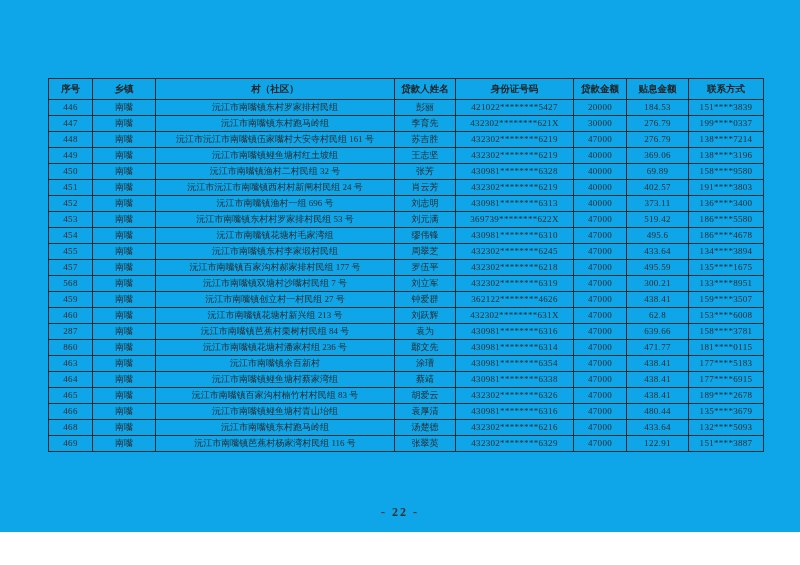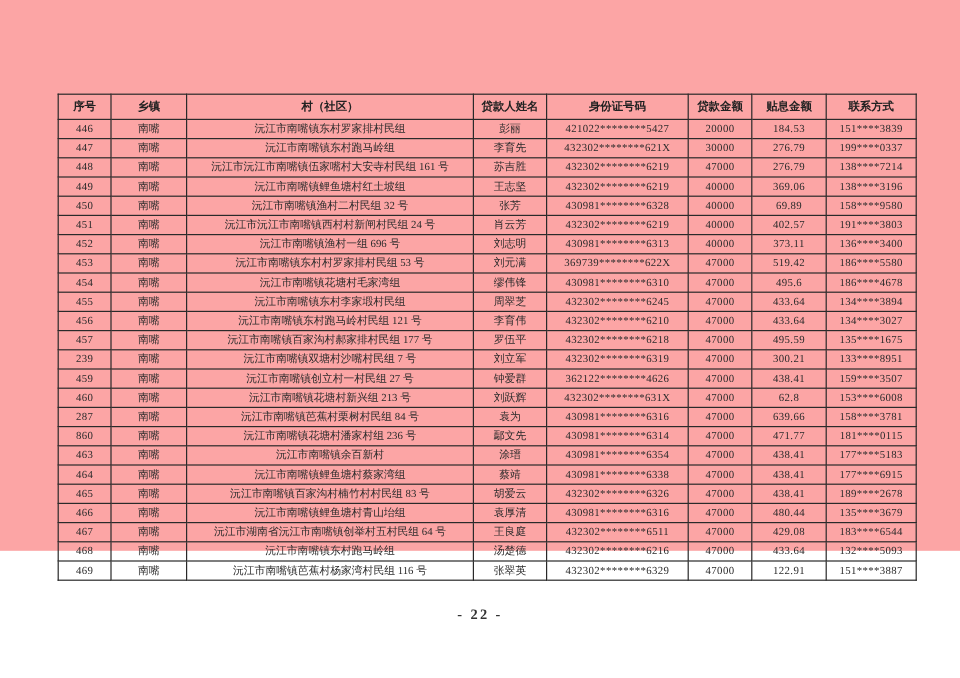--- a/index.html
+++ b/index.html
@@ -10,22 +10,22 @@
   body {
     width: 800px;
     height: 565px;
     font-family: "Liberation Serif", "DejaVu Serif", serif;
     color: #1f1f1f;
     overflow: hidden;
   }
   .page {
     position: relative;
     width: 800px;
-    height: 459px;
-    background: #fca5a5;
+    height: 532px;
+    background: #0ea5e9;
   }
   table.loan-table {
     position: absolute;
     left: 48px;
     top: 78px;
     width: 715px;
     border-collapse: collapse;
     table-layout: fixed;
   }
   table.loan-table th,
@@ -188,41 +188,31 @@
           <td class="num">455</td>
           <td>南嘴</td>
           <td>沅江市南嘴镇东村李家塅村民组</td>
           <td>周翠芝</td>
           <td class="num">432302********6245</td>
           <td class="num">47000</td>
           <td class="num">433.64</td>
           <td class="num">134****3894</td>
         </tr>
         <tr>
-          <td class="num">456</td>
-          <td>南嘴</td>
-          <td>沅江市南嘴镇东村跑马岭村民组 121 号</td>
-          <td>李育伟</td>
-          <td class="num">432302********6210</td>
-          <td class="num">47000</td>
-          <td class="num">433.64</td>
-          <td class="num">134****3027</td>
-        </tr>
-        <tr>
           <td class="num">457</td>
           <td>南嘴</td>
           <td>沅江市南嘴镇百家沟村郝家排村民组 177 号</td>
           <td>罗伍平</td>
           <td class="num">432302********6218</td>
           <td class="num">47000</td>
           <td class="num">495.59</td>
           <td class="num">135****1675</td>
         </tr>
         <tr>
-          <td class="num">239</td>
+          <td class="num">568</td>
           <td>南嘴</td>
           <td>沅江市南嘴镇双塘村沙嘴村民组 7 号</td>
           <td>刘立军</td>
           <td class="num">432302********6319</td>
           <td class="num">47000</td>
           <td class="num">300.21</td>
           <td class="num">133****8951</td>
         </tr>
         <tr>
           <td class="num">459</td>
@@ -298,30 +288,20 @@
           <td class="num">466</td>
           <td>南嘴</td>
           <td>沅江市南嘴镇鲤鱼塘村青山坮组</td>
           <td>袁厚清</td>
           <td class="num">430981********6316</td>
           <td class="num">47000</td>
           <td class="num">480.44</td>
           <td class="num">135****3679</td>
         </tr>
         <tr>
-          <td class="num">467</td>
-          <td>南嘴</td>
-          <td>沅江市湖南省沅江市南嘴镇创举村五村民组 64 号</td>
-          <td>王良庭</td>
-          <td class="num">432302********6511</td>
-          <td class="num">47000</td>
-          <td class="num">429.08</td>
-          <td class="num">183****6544</td>
-        </tr>
-        <tr>
           <td class="num">468</td>
           <td>南嘴</td>
           <td>沅江市南嘴镇东村跑马岭组</td>
           <td>汤楚德</td>
           <td class="num">432302********6216</td>
           <td class="num">47000</td>
           <td class="num">433.64</td>
           <td class="num">132****5093</td>
         </tr>
         <tr>

